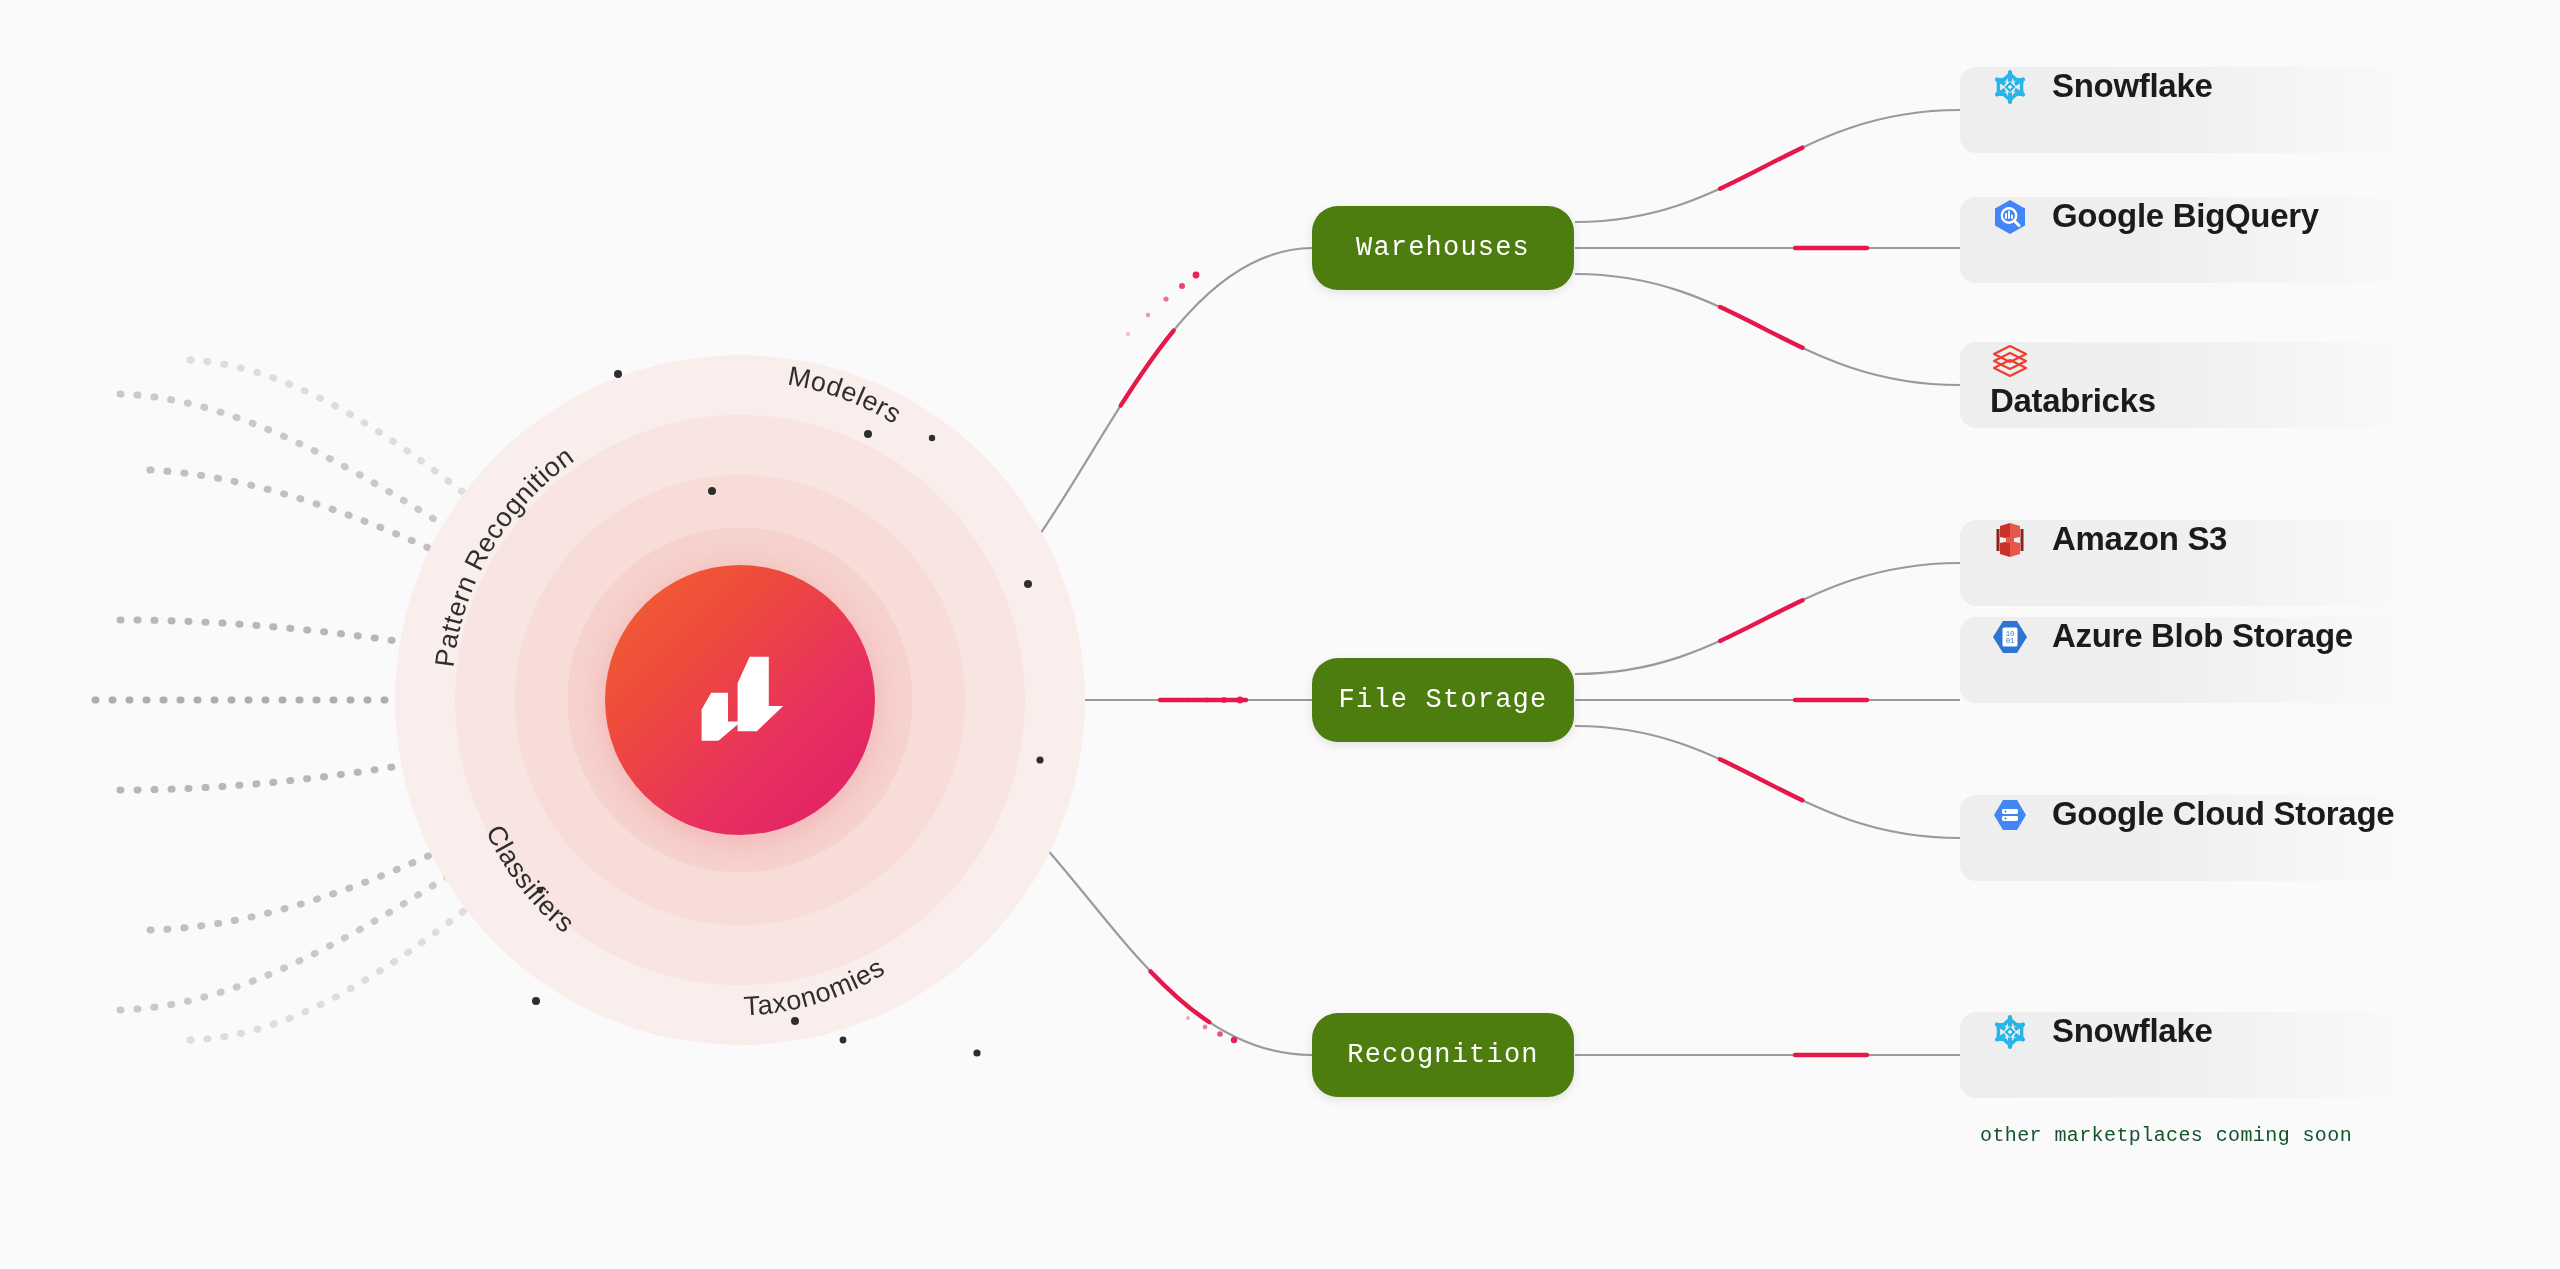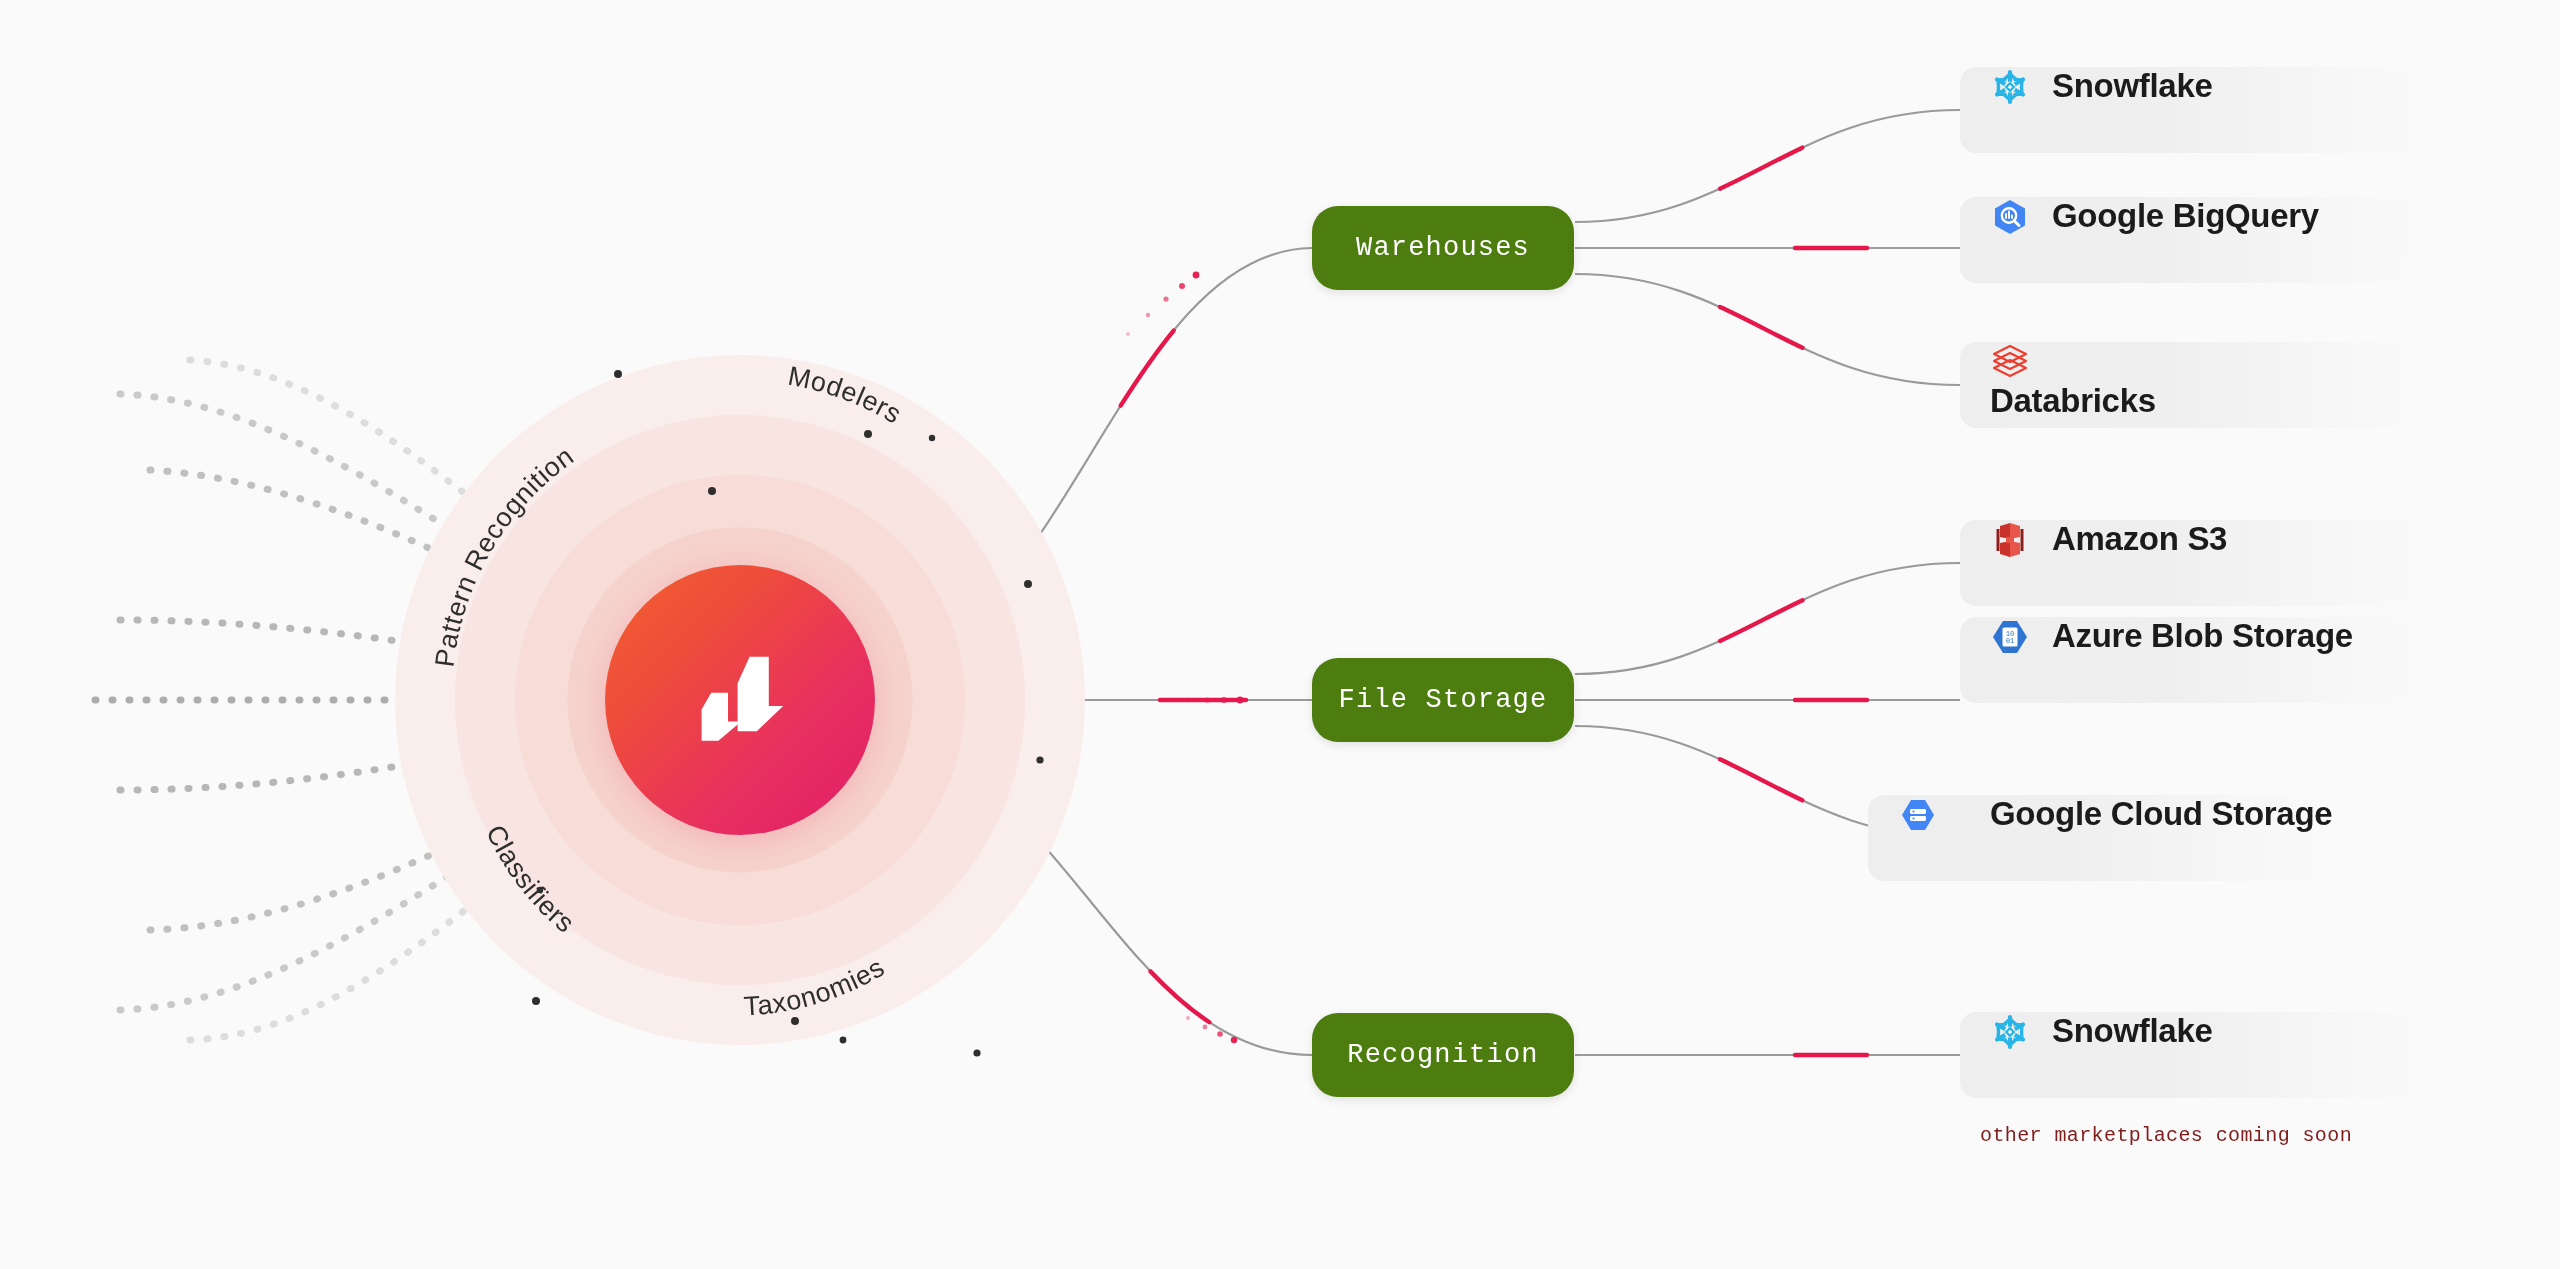--- a/index.html
+++ b/index.html
@@ -99,21 +99,21 @@
     font-weight: 700;
     color: #1b1b1b;
     letter-spacing: -0.3px;
     white-space: nowrap;
   }
 
   .note {
     position: absolute;
     font-family: "Liberation Mono", monospace;
     font-size: 20px;
-    color: #7f1d1d;
+    color: #14532d;
     letter-spacing: 0.4px;
     white-space: nowrap;
   }
 
   svg.layer {
     position: absolute;
     left: 0; top: 0;
     width: 2560px;
     height: 1269px;
     pointer-events: none;
@@ -333,21 +333,21 @@
       <svg width="40" height="40" viewBox="0 0 40 40">
         <polygon points="13,4 27,4 37,20 27,36 13,36 3,20" fill="#2f74d0"></polygon>
         <rect x="12.5" y="10.5" width="15" height="19" rx="1.5" fill="#ffffff"></rect>
         <text x="20" y="18.5" font-family="Liberation Mono, monospace" font-size="7.2" fill="#2f74d0" text-anchor="middle">10</text>
         <text x="20" y="26" font-family="Liberation Mono, monospace" font-size="7.2" fill="#2f74d0" text-anchor="middle">01</text>
       </svg>
     </span>
     <span class="cname">Azure Blob Storage</span>
   </div>
 
-  <div class="card" style="left:1868px; top:838px;gap:30px;">
+  <div class="card" style="left:1960px; top:838px;">
     <span class="ico">
       <svg width="40" height="40" viewBox="0 0 40 40">
         <polygon points="13,5 27,5 36,20 27,35 13,35 4,20" fill="#4285f4"></polygon>
         <rect x="12" y="14" width="16" height="5" rx="1.4" fill="#ffffff"></rect>
         <rect x="12" y="21" width="16" height="5" rx="1.4" fill="#ffffff"></rect>
         <circle cx="15.5" cy="16.5" r="1.1" fill="#4285f4"></circle>
         <circle cx="15.5" cy="23.5" r="1.1" fill="#4285f4"></circle>
       </svg>
     </span>
     <span class="cname">Google Cloud Storage</span>

